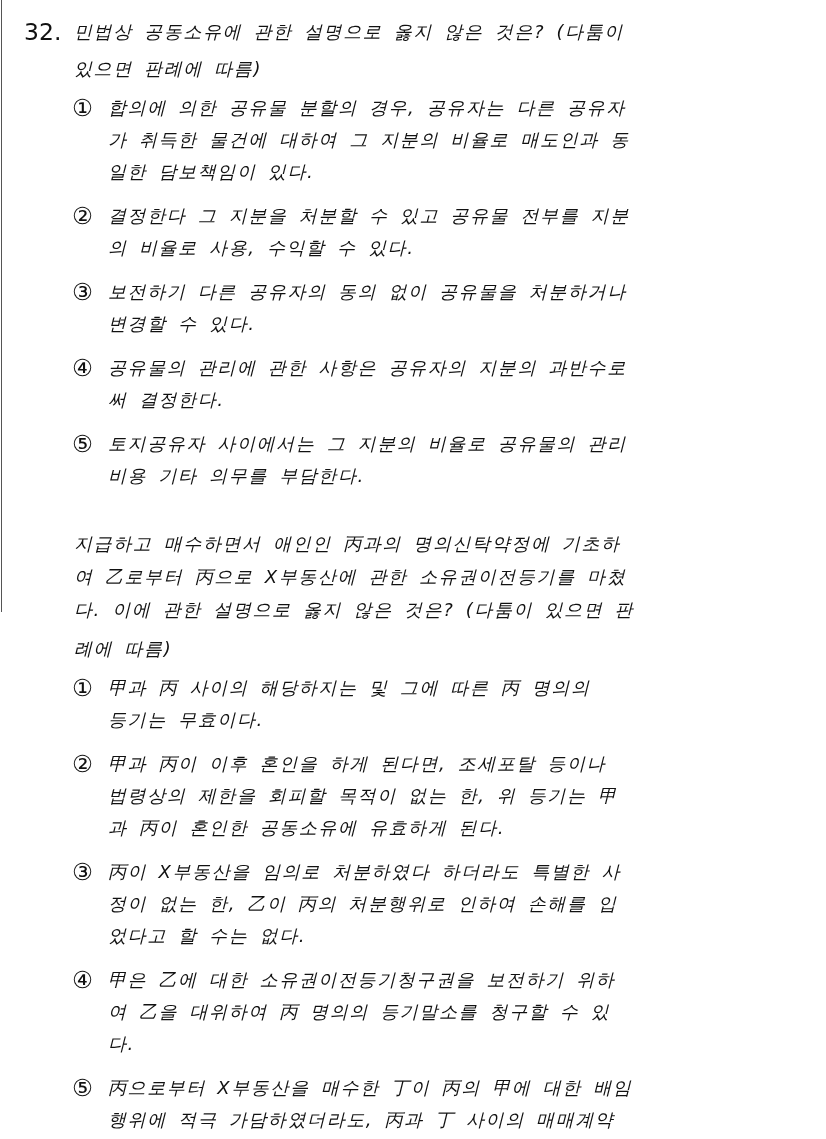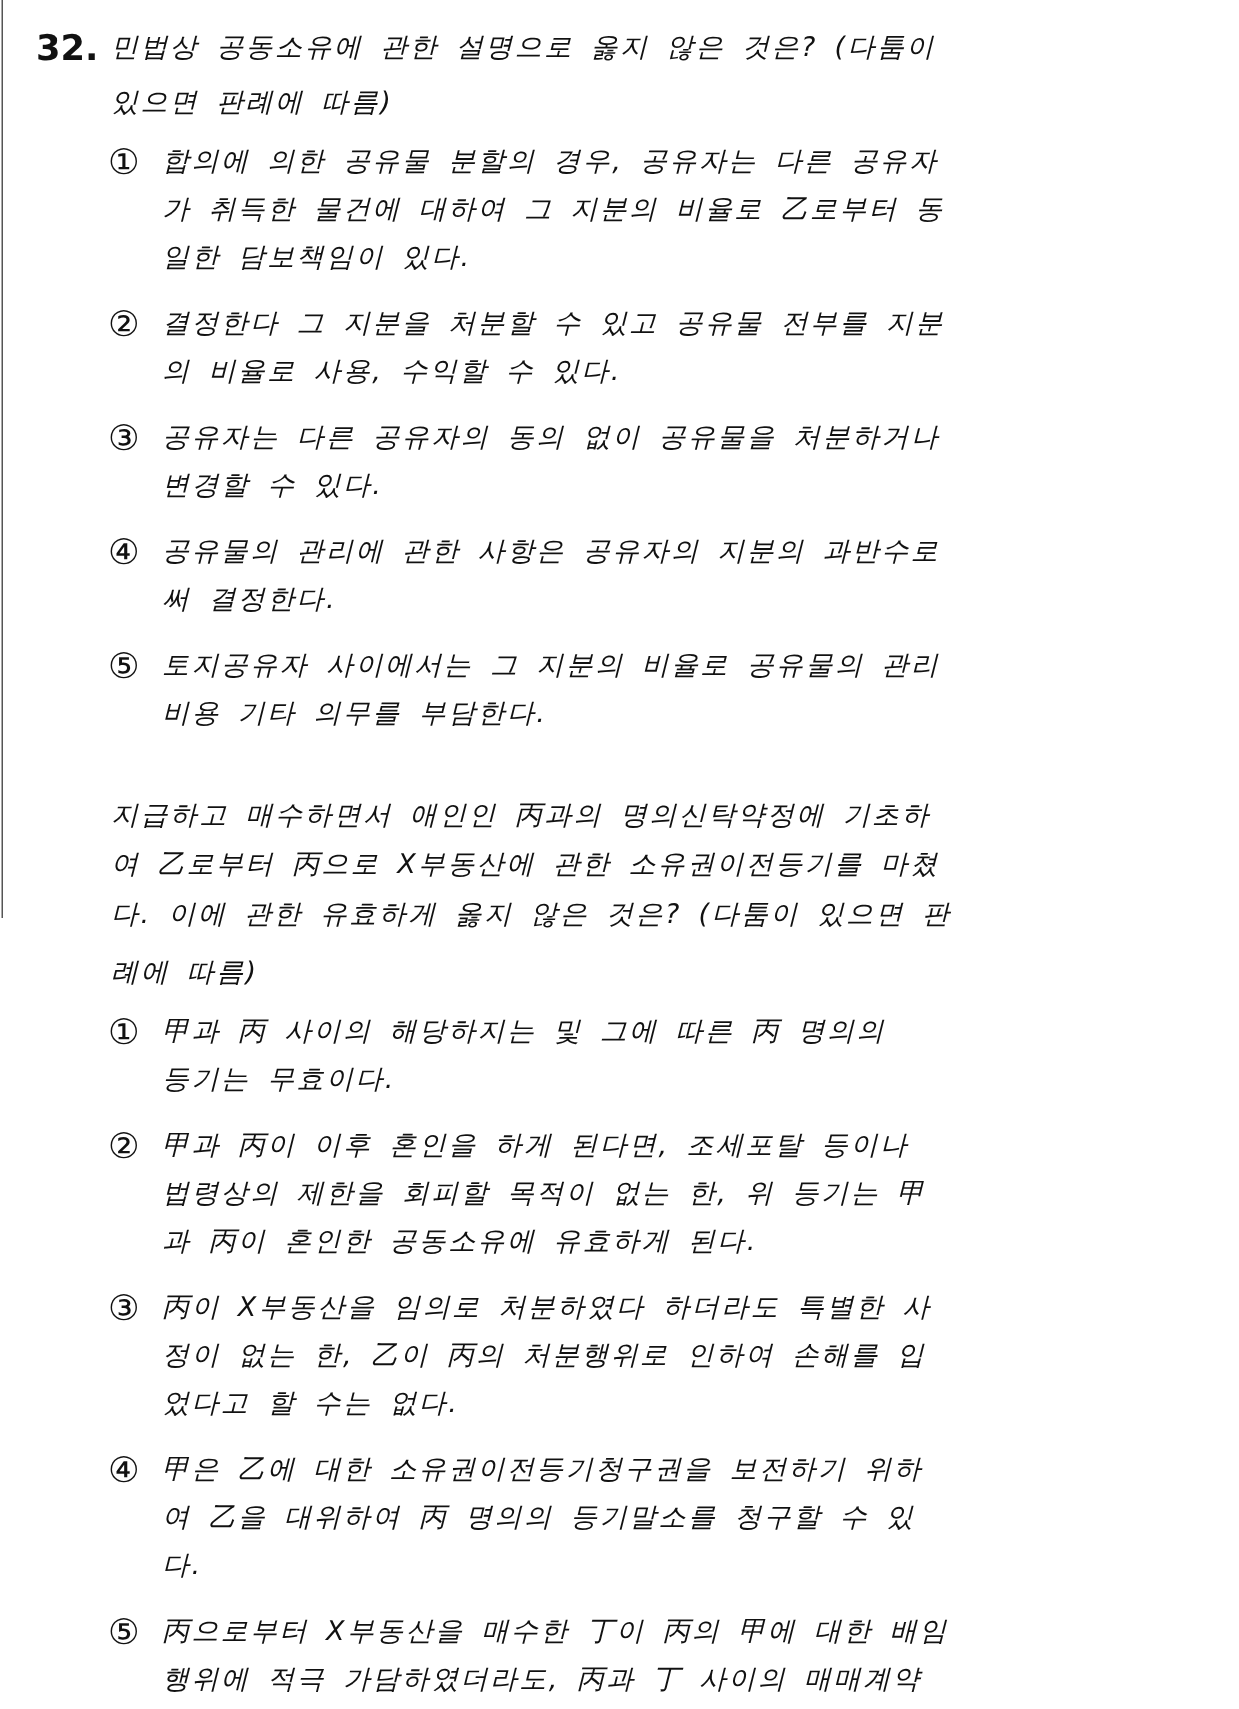--- a/index.html
+++ b/index.html
@@ -11,59 +11,59 @@
   .left-border {
     position: absolute; left: 1px; top: 0; width: 1px; height: 612px;
     background: #555555;
   }
   .line {
     position: absolute; white-space: nowrap;
     font-size: 18px; line-height: 32px; letter-spacing: 1.6px;
     word-spacing: 4px;
     font-style: italic;
   }
-  .qnum { position: absolute; left: 24px; font-size: 23.5px; line-height: 32px; font-weight: bold; }
+  .qnum { position: absolute; left: 24px; font-size: 23.5px; line-height: 32px; }
   .marker { position: absolute; left: 72px; font-size: 23.5px; line-height: 32px; }
 </style>
 </head>
 <body>
 
 <div class="left-border"></div>
 
 <div>
   <span class="qnum" style="top:16px">32.</span>
   <span class="line" style="left:74px; top:16px">민법상 공동소유에 관한 설명으로 옳지 않은 것은? (다툼이</span>
   <span class="line" style="left:74px; top:53px">있으면 판례에 따름)</span>
 
   <span class="marker" style="top:92px">①</span>
   <span class="line" style="left:108px; top:92px">합의에 의한 공유물 분할의 경우, 공유자는 다른 공유자</span>
-  <span class="line" style="left:108px; top:124px">가 취득한 물건에 대하여 그 지분의 비율로 乙로부터 동</span>
+  <span class="line" style="left:108px; top:124px">가 취득한 물건에 대하여 그 지분의 비율로 매도인과 동</span>
   <span class="line" style="left:108px; top:156px">일한 담보책임이 있다.</span>
 
   <span class="marker" style="top:200px">②</span>
   <span class="line" style="left:108px; top:200px">결정한다 그 지분을 처분할 수 있고 공유물 전부를 지분</span>
   <span class="line" style="left:108px; top:232px">의 비율로 사용, 수익할 수 있다.</span>
 
   <span class="marker" style="top:276px">③</span>
-  <span class="line" style="left:108px; top:276px">공유자는 다른 공유자의 동의 없이 공유물을 처분하거나</span>
+  <span class="line" style="left:108px; top:276px">보전하기 다른 공유자의 동의 없이 공유물을 처분하거나</span>
   <span class="line" style="left:108px; top:308px">변경할 수 있다.</span>
 
   <span class="marker" style="top:352px">④</span>
   <span class="line" style="left:108px; top:352px">공유물의 관리에 관한 사항은 공유자의 지분의 과반수로</span>
   <span class="line" style="left:108px; top:384px">써 결정한다.</span>
 
   <span class="marker" style="top:428px">⑤</span>
   <span class="line" style="left:108px; top:428px">토지공유자 사이에서는 그 지분의 비율로 공유물의 관리</span>
   <span class="line" style="left:108px; top:460px">비용 기타 의무를 부담한다.</span>
 </div>
 
 <div>
   <span class="line" style="left:74px; top:528px">지급하고 매수하면서 애인인 丙과의 명의신탁약정에 기초하</span>
   <span class="line" style="left:74px; top:561px">여 乙로부터 丙으로 X부동산에 관한 소유권이전등기를 마쳤</span>
-  <span class="line" style="left:74px; top:594px">다. 이에 관한 유효하게 옳지 않은 것은? (다툼이 있으면 판</span>
+  <span class="line" style="left:74px; top:594px">다. 이에 관한 설명으로 옳지 않은 것은? (다툼이 있으면 판</span>
   <span class="line" style="left:74px; top:633px">례에 따름)</span>
 
   <span class="marker" style="top:672px">①</span>
   <span class="line" style="left:108px; top:672px">甲과 丙 사이의 해당하지는 및 그에 따른 丙 명의의</span>
   <span class="line" style="left:108px; top:704px">등기는 무효이다.</span>
 
   <span class="marker" style="top:748px">②</span>
   <span class="line" style="left:108px; top:748px">甲과 丙이 이후 혼인을 하게 된다면, 조세포탈 등이나</span>
   <span class="line" style="left:108px; top:780px">법령상의 제한을 회피할 목적이 없는 한, 위 등기는 甲</span>
   <span class="line" style="left:108px; top:812px">과 丙이 혼인한 공동소유에 유효하게 된다.</span>

